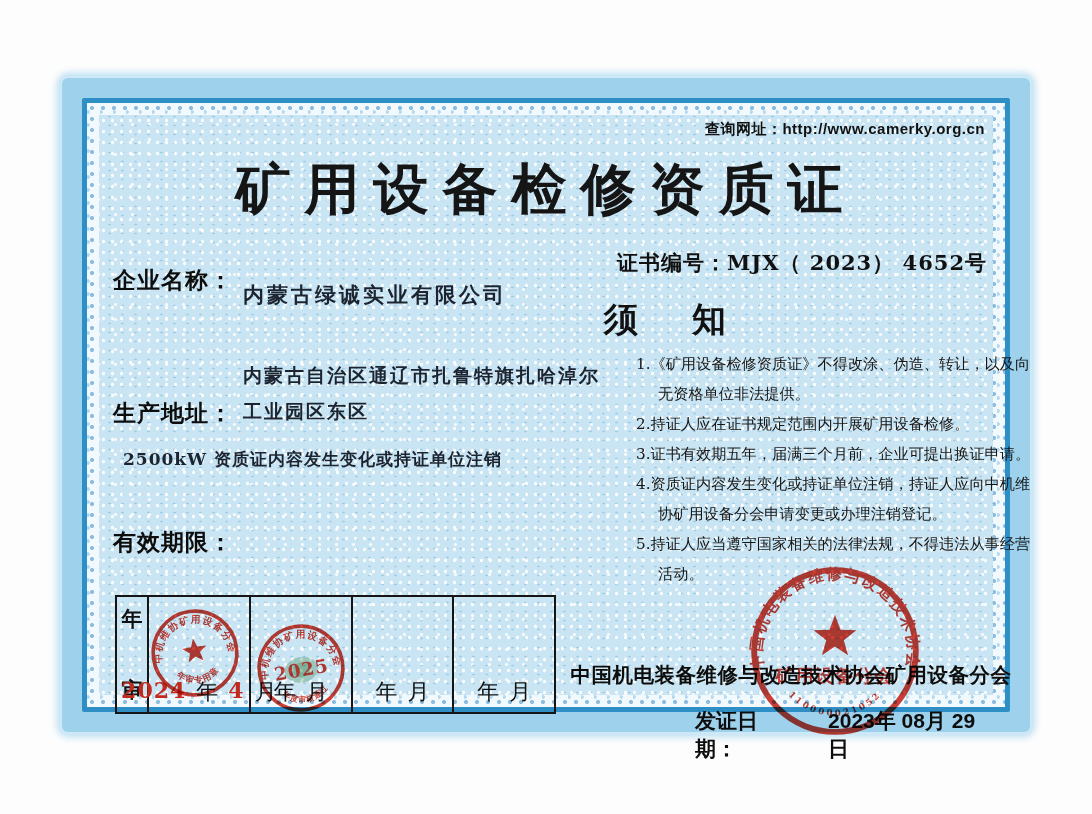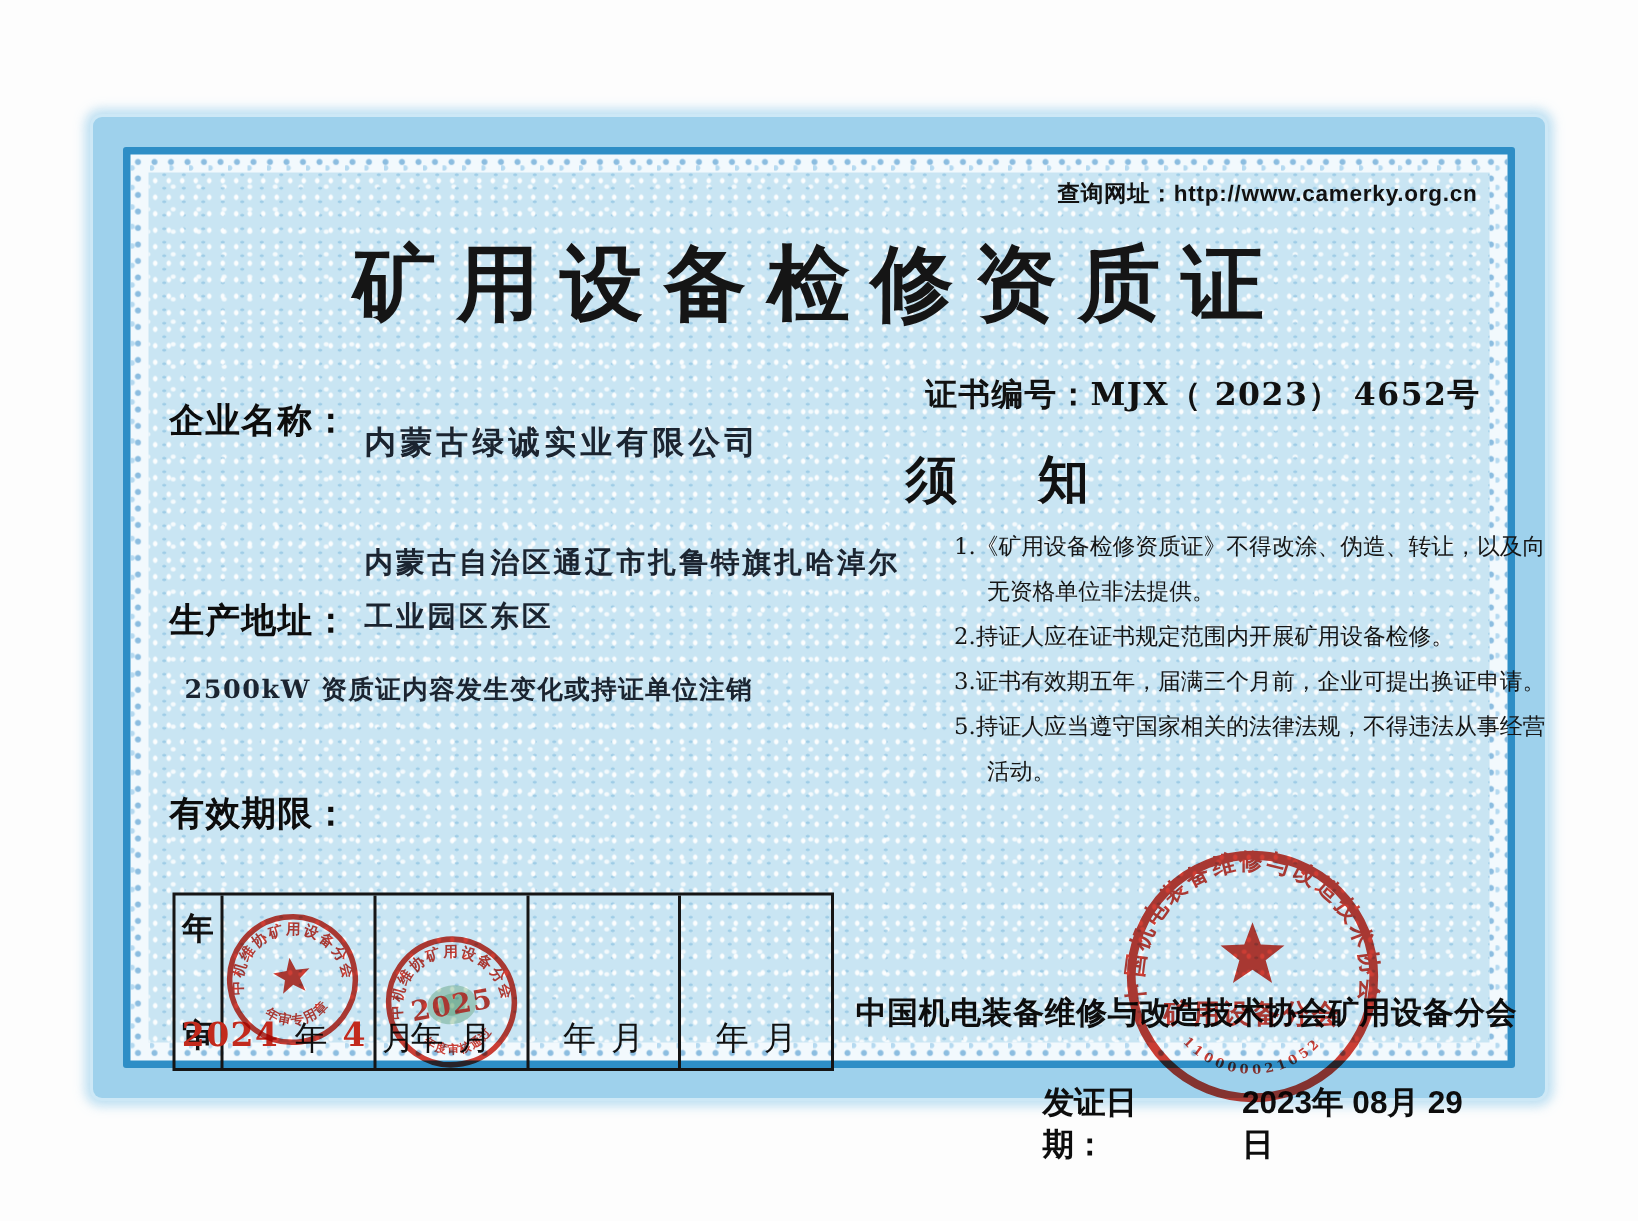--- a/index.html
+++ b/index.html
@@ -54,21 +54,21 @@
        font-family:"DejaVu Serif",serif;}
   .ar-cell{flex:1;box-sizing:border-box;border-right:2px solid #151515;position:relative;}
   .ar-cell:last-child{border-right:none;}
   .ar-date{position:absolute;bottom:5px;left:0;right:0;display:flex;justify-content:center;
        gap:10px;font-size:22px;color:#111;font-family:"DejaVu Serif",serif;}
   .ar-date .red{color:#c22a1d;font-weight:700;letter-spacing:1px;}
   
   .issuer-name{position:absolute;left:462px;top:546px;width:460px;text-align:center;
        font-size:20.5px;font-weight:800;color:#0d0d0d;letter-spacing:.5px;white-space:nowrap;}
   .issue-date{position:absolute;left:596px;top:592px;display:flex;gap:30px;
-       font-size:21px;font-weight:800;color:#0d0d0d;margin-top:14px;}
+       font-size:21px;font-weight:800;color:#0d0d0d;}
   
   .stamp{position:absolute;opacity:.88;mix-blend-mode:multiply;}
   .stamp svg{display:block;width:100%;height:100%;}
   .stamp-ring{fill:none;stroke:#cf2318;}
   .stamp-fill{fill:#cf2318;}
   .stamp-text{fill:#cf2318;font-weight:700;font-family:"DejaVu Serif",serif;}
   .st-a{left:50px;top:492px;width:92px;height:92px;transform:rotate(-8deg);}
   .st-b{left:156px;top:507px;width:92px;height:92px;transform:rotate(-10deg);}
   .st-c{left:650px;top:450px;width:172px;height:172px;}
 </style>
@@ -104,20 +104,21 @@
 
           <div class="field f-valid">
             <span class="lbl">有效期限：</span>
           </div>
 
           <div class="notice-head">须　知</div>
           <div class="notice">
             <div class="n-item">1.《矿用设备检修资质证》不得改涂、伪造、转让，以及向无资格单位非法提供。</div>
             <div class="n-item">2.持证人应在证书规定范围内开展矿用设备检修。</div>
             <div class="n-item">3.证书有效期五年，届满三个月前，企业可提出换证申请。</div>
+            <div class="n-item">4.资质证内容发生变化或持证单位注销，持证人应向中机维协矿用设备分会申请变更或办理注销登记。</div>
             <div class="n-item">5.持证人应当遵守国家相关的法律法规，不得违法从事经营活动。</div>
           </div>
 
           <div class="ar-table">
             <div class="ar-header">
               <span>年</span>
               <span>审</span>
             </div>
             <div class="ar-cell">
               <div class="ar-date">

